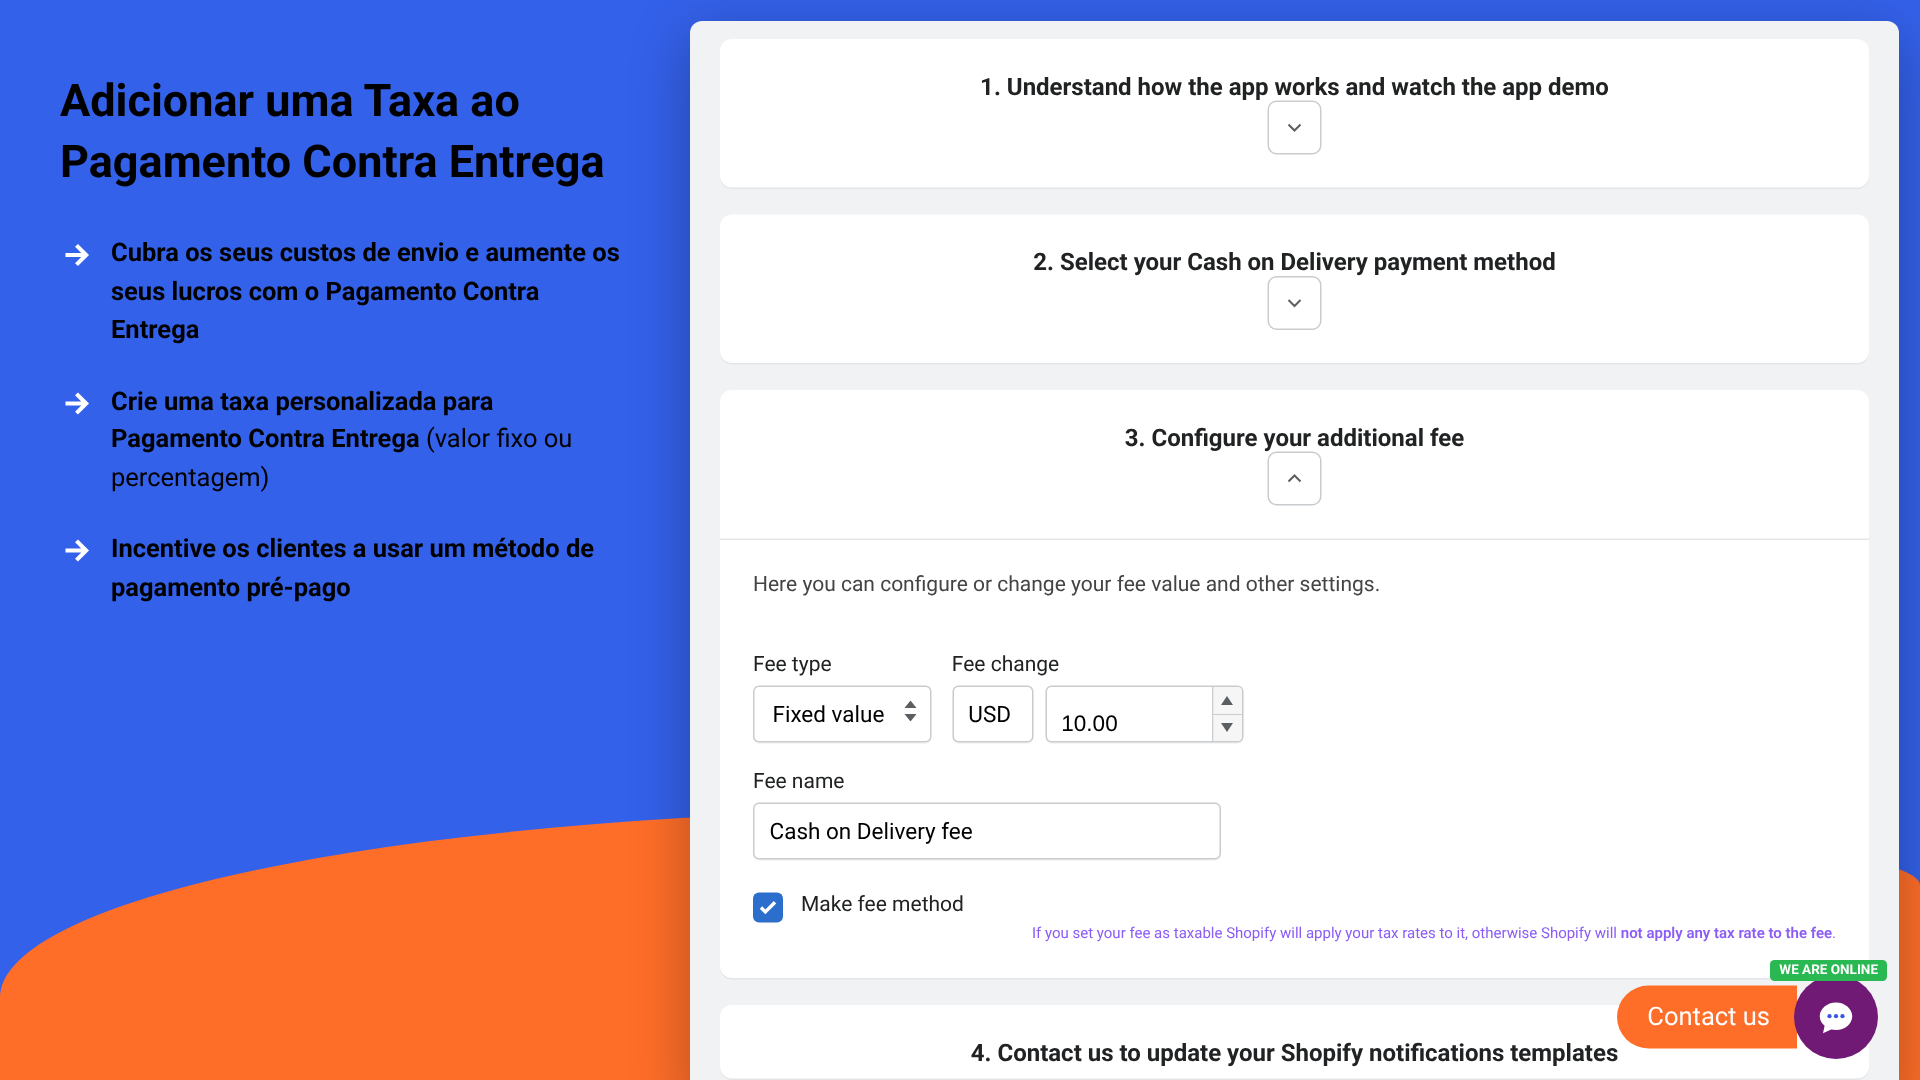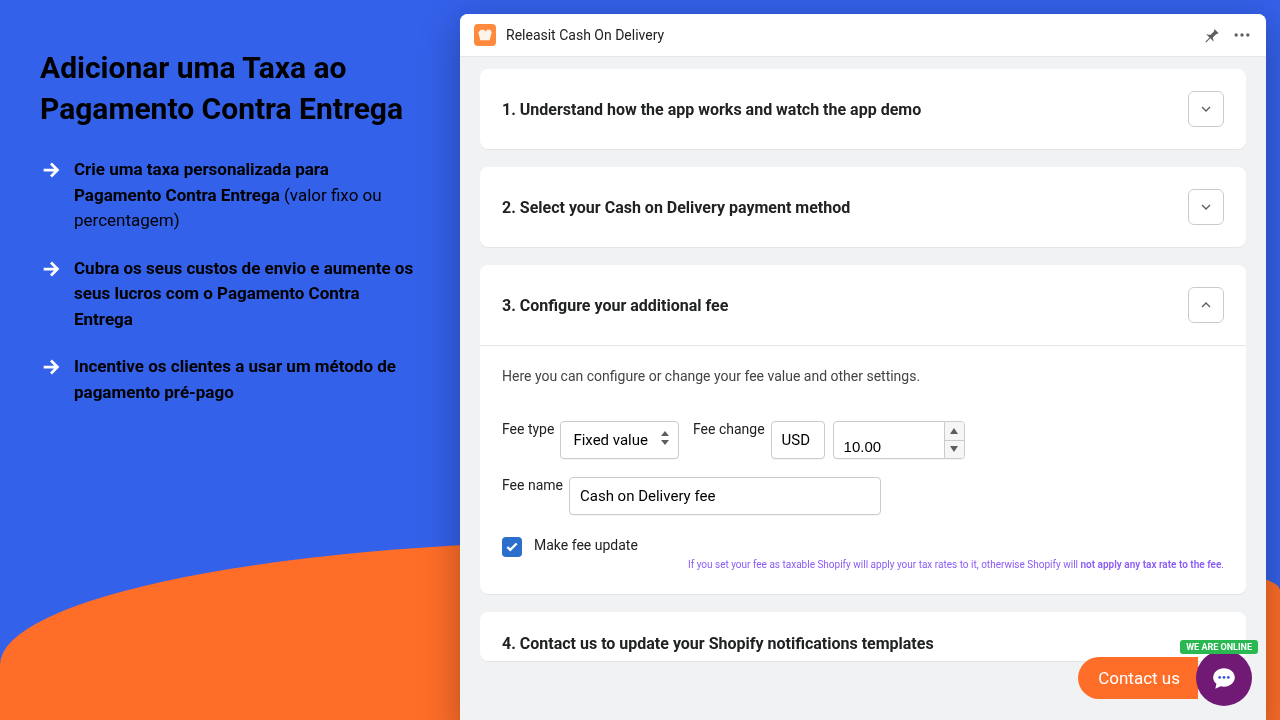--- a/index.html
+++ b/index.html
@@ -12,28 +12,28 @@
 .bullets li .arrow { flex-shrink: 0; width: 22px; height: 22px; margin-top: 2px; }
 .bullets li strong { font-weight: 700; }
 .app-window { position: absolute; right: 14px; top: 14px; width: 806px; height: 720px; background: #f1f2f4; border-radius: 8px; box-shadow: 0 10px 40px rgba(0,0,0,0.3); overflow: hidden; z-index: 3; }
 .app-header { display: flex; align-items: center; padding: 10px 14px; background: #fff; border-bottom: 1px solid #e6e6e6; gap: 10px; }
 .app-header .logo { width: 22px; height: 22px; background: #ff8a3d; border-radius: 4px; display: flex; align-items: center; justify-content: center; }
 .app-header .logo svg { width: 16px; height: 14px; }
 .app-header .title { flex: 1; font-size: 14px; color: #202223; }
 .app-header .pin, .app-header .menu { width: 20px; height: 20px; color: #5c5f62; cursor: pointer; display: flex; align-items: center; justify-content: center; }
 .cards { padding: 12px 20px; display: flex; flex-direction: column; gap: 18px; }
 .card { background: #fff; border-radius: 8px; box-shadow: 0 1px 0 rgba(0,0,0,0.05); }
-.card-header { display: flex; align-items: center; justify-content: space-between; padding: 22px 22px; }
+.card-header { display: flex; align-items: center; justify-content: space-between; padding: 22px 22px; flex-direction: column; }
 .card-header .ctitle { font-size: 16px; font-weight: 700; color: #202223; }
 .chev-btn { width: 36px; height: 36px; border: 1px solid #c9cccf; border-radius: 6px; background: #fff; display: flex; align-items: center; justify-content: center; cursor: pointer; }
 .chev-btn svg { width: 16px; height: 16px; }
 .card-body { border-top: 1px solid #e6e6e6; padding: 22px; }
 .card-body .intro { font-size: 14px; color: #444; margin-bottom: 37px; }
 .form-row { display: flex; gap: 14px; margin-bottom: 18px; }
-.form-group { display: flex; flex-direction: row; gap: 6px; }
+.form-group { display: flex; flex-direction: column; gap: 6px; }
 .form-group label { font-size: 14px; color: #202223; }
 .select-box { position: relative; border: 1px solid #c9cccf; border-radius: 4px; background: #fff; height: 38px; display: flex; align-items: center; padding: 0 30px 0 12px; font-size: 15px; min-width: 112px; cursor: pointer; box-shadow: 0 1px 0 rgba(0,0,0,0.04); }
 .select-box.small { min-width: 54px; padding: 0 10px; }
 .select-box .sel-arrows { position: absolute; right: 8px; top: 50%; transform: translateY(-50%); }
 .input-box { border: 1px solid #c9cccf; border-radius: 4px; background: #fff; height: 38px; padding: 0 10px; font-size: 15px; display: flex; align-items: center; box-shadow: 0 1px 0 rgba(0,0,0,0.04); }
 .input-box.wide { width: 312px; }
 .spinner { position: relative; display: flex; }
 .spinner input { border: 1px solid #c9cccf; border-radius: 4px; height: 38px; padding: 12px 26px 0 10px; font-size: 15px; width: 132px; box-shadow: 0 1px 0 rgba(0,0,0,0.04); }
 .spinner .spin-btns { position: absolute; right: 1px; top: 1px; bottom: 1px; width: 20px; display: flex; flex-direction: column; }
 .spinner .spin-btns div { flex: 1; background: #f6f6f7; border-left: 1px solid #c9cccf; display: flex; align-items: center; justify-content: center; cursor: pointer; }
@@ -58,58 +58,38 @@
 
 <div class="wave"></div>
 
 <div class="left-panel">
   <h1>Adicionar uma Taxa ao Pagamento Contra Entrega</h1>
   <ul class="bullets">
     <li>
       <svg class="arrow" viewBox="0 0 24 24" fill="none" stroke="#fff" stroke-width="3">
           <path d="M4 12h14M12 5l7 7-7 7"></path>
         </svg>
+      <span><strong>Cubra os seus custos de envio e aumente os seus lucros com o Pagamento Contra Entrega</strong><span></span></span>
+    </li>
+    <li>
+      <svg class="arrow" viewBox="0 0 24 24" fill="none" stroke="#fff" stroke-width="3">
+          <path d="M4 12h14M12 5l7 7-7 7"></path>
+        </svg>
       <span><strong>Crie uma taxa personalizada para Pagamento Contra Entrega</strong><span> (valor fixo ou percentagem)</span></span>
     </li>
     <li>
       <svg class="arrow" viewBox="0 0 24 24" fill="none" stroke="#fff" stroke-width="3">
           <path d="M4 12h14M12 5l7 7-7 7"></path>
         </svg>
-      <span><strong>Cubra os seus custos de envio e aumente os seus lucros com o Pagamento Contra Entrega</strong><span></span></span>
-    </li>
-    <li>
-      <svg class="arrow" viewBox="0 0 24 24" fill="none" stroke="#fff" stroke-width="3">
-          <path d="M4 12h14M12 5l7 7-7 7"></path>
-        </svg>
       <span><strong>Incentive os clientes a usar um método de pagamento pré-pago</strong><span></span></span>
     </li>
   </ul>
 </div>
 
 <div class="app-window">
-  <div class="app-header">
-    <div class="logo">
-      <svg viewBox="0 0 24 20" fill="#fff">
-          <path d="M2 6 6 2h5l2 3 2-3h5l2 4-3 12H5L2 6z" opacity="0.9"></path>
-        </svg>
-    </div>
-    <div class="title">Releasit Cash On Delivery</div>
-    <div class="pin">
-      <svg viewBox="0 0 24 24" fill="#5c5f62">
-          <path d="M14 4l6 6-3 1-4 4 1 5-4-4-5 5-1-1 5-5-4-4 5 1 4-4 1-3z"></path>
-        </svg>
-    </div>
-    <div class="menu">
-      <svg viewBox="0 0 24 24" fill="#5c5f62">
-          <circle cx="5" cy="12" r="2"></circle>
-          <circle cx="12" cy="12" r="2"></circle>
-          <circle cx="19" cy="12" r="2"></circle>
-        </svg>
-    </div>
-  </div>
 
   <div class="cards">
 
     <div class="card">
       <div class="card-header">
         <div class="ctitle">1. Understand how the app works and watch the app demo</div>
         <div class="chev-btn">
           <svg viewBox="0 0 24 24" fill="none" stroke="#5c5f62" stroke-width="2">
               <path d="M6 9l6 6 6-6"></path>
             </svg>
@@ -184,21 +164,21 @@
           </div>
         </div>
 
         <div class="checkbox-row">
           <div class="checkbox">
             <svg viewBox="0 0 24 24" fill="none" stroke="#fff" stroke-width="4">
                 <path d="M4 12l5 5L20 6"></path>
               </svg>
           </div>
           <div class="checkbox-text">
-            <div class="cb-label">Make fee update</div>
+            <div class="cb-label">Make fee method</div>
             <div class="cb-help">
               <span>If you set your fee as taxable Shopify will apply your tax rates to it, otherwise Shopify will </span><strong>not apply any tax rate to the fee</strong><span>.</span>
             </div>
           </div>
         </div>
       </div>
     </div>
 
     <div class="card">
       <div class="card-header" style="padding-bottom:8px">

